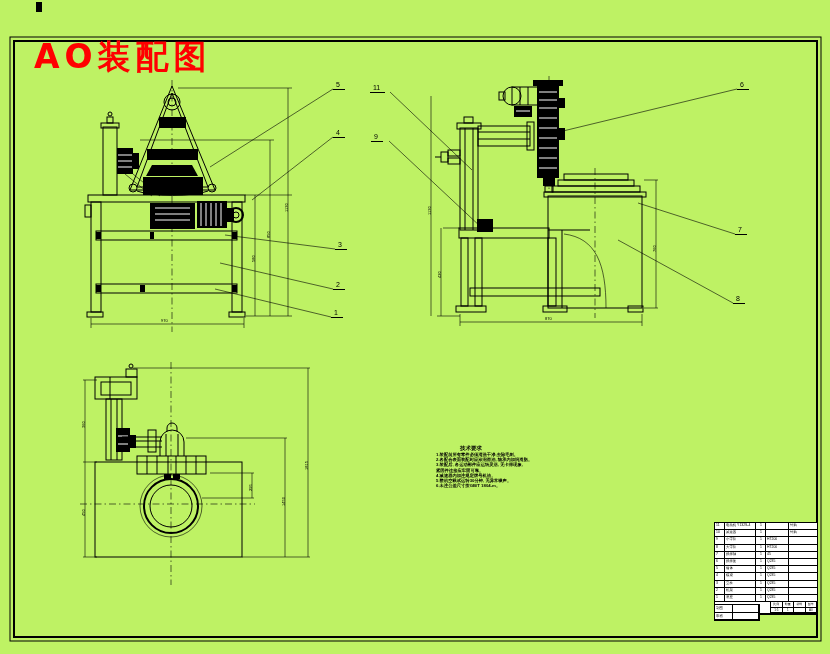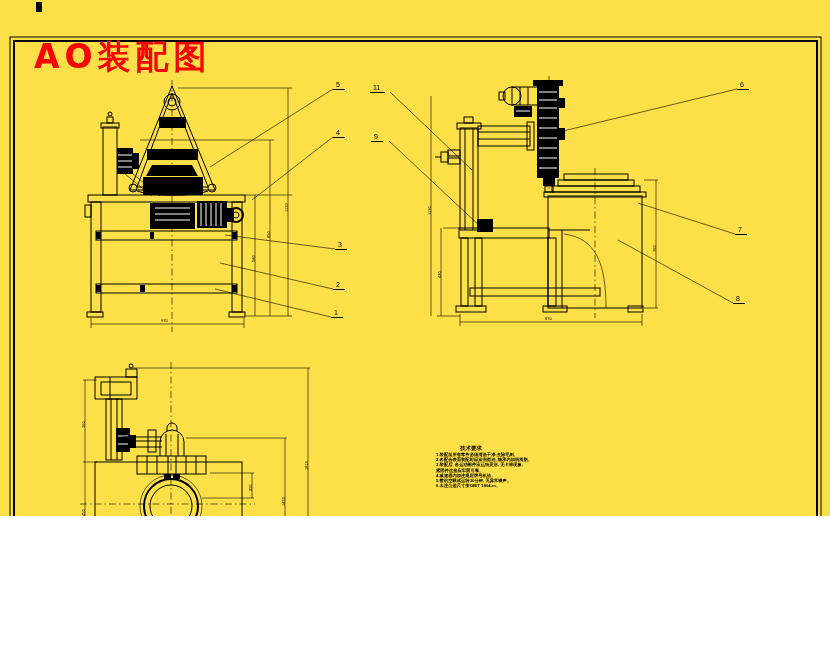--- a/index.html
+++ b/index.html
@@ -1,16 +1,16 @@
 <!DOCTYPE html>
 <html><head>
 <meta charset="utf-8">
 <style>
   html,body{margin:0;padding:0;background:#fff;}
-  #sheet{position:relative;width:830px;height:516px;background:#fde047;overflow:hidden;
+  #sheet{position:relative;width:830px;height:654px;background:#bef264;overflow:hidden;
          font-family:"Liberation Sans",sans-serif;color:#000;}
   #cad{position:absolute;left:0;top:0;z-index:1;}
   svg .s{stroke:#000;fill:none;stroke-width:1;}
   svg .s2{stroke:#000;fill:none;stroke-width:2;}
   svg .f{fill:#000;stroke:none;}
   svg .w{stroke:#fff;fill:none;stroke-width:1;}
   svg .cl{stroke:#000;fill:none;stroke-width:.6;stroke-dasharray:7 3 1.5 3;}
   svg .thin{stroke:#000;fill:none;stroke-width:.6;}
   .ov{position:absolute;z-index:2;}
   .stamp{font-family:"DejaVu Sans",sans-serif;font-weight:bold;color:#ff0000;

